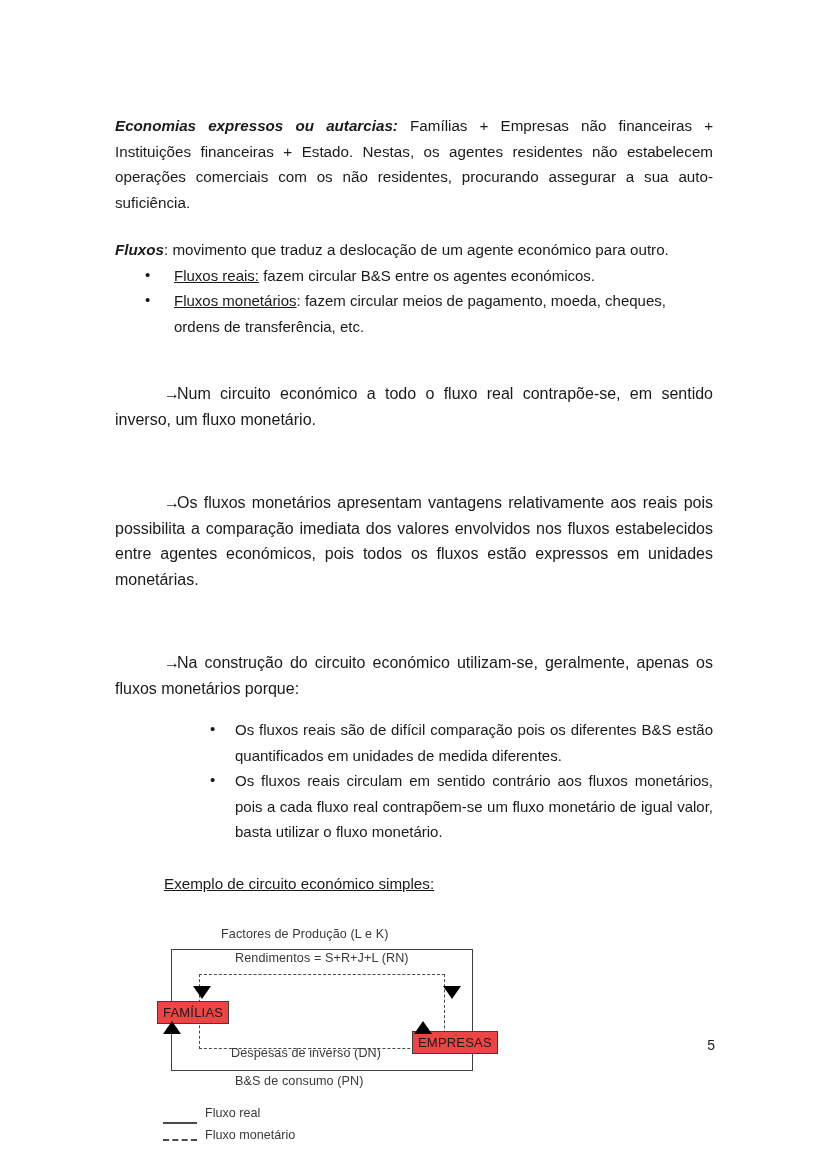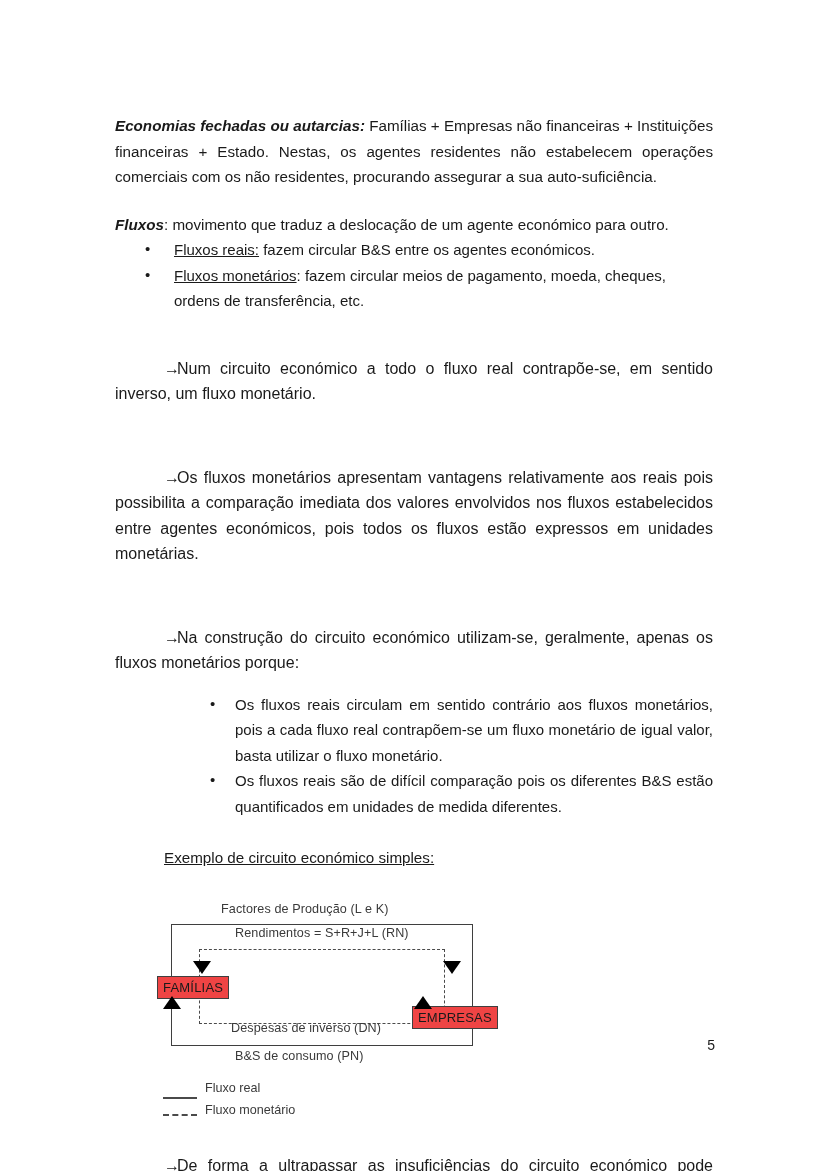--- a/index.html
+++ b/index.html
@@ -214,21 +214,21 @@
     font-size: 14px;
     color: #1a1a1a;
   }
 </style>
 </head>
 <body>
 
 <div class="page">
   <div class="content">
 
-    <p class="body-par"><span class="lead-term">Economias fechadas ou autarcias:</span><span> Famílias + Empresas não financeiras + Instituições financeiras + Estado. Nestas, os agentes residentes não estabelecem operações comerciais com os não residentes, procurando assegurar a sua auto-suficiência.</span></p>
+    <p class="body-par"><span class="lead-term">Economias expressos ou autarcias:</span><span> Famílias + Empresas não financeiras + Instituições financeiras + Estado. Nestas, os agentes residentes não estabelecem operações comerciais com os não residentes, procurando assegurar a sua auto-suficiência.</span></p>
 
     <div class="gap-md"></div>
 
     <p class="body-par"><span class="lead-term">Fluxos</span><span>: movimento que traduz a deslocação de um agente económico para outro.</span></p>
 
     <ul class="bullets level1">
       <li><span class="u">Fluxos reais:</span><span> fazem circular B&amp;S entre os agentes económicos.</span></li>
       <li><span class="u">Fluxos monetários</span><span>: fazem circular meios de pagamento, moeda, cheques, ordens de transferência, etc.</span></li>
     </ul>
 
@@ -238,22 +238,22 @@
 
     <div class="gap-lg"></div>
 
     <p class="arrow-par"><span class="arrow-glyph">→</span><span>Os fluxos monetários apresentam vantagens relativamente aos reais pois possibilita a comparação imediata dos valores envolvidos nos fluxos estabelecidos entre agentes económicos, pois todos os fluxos estão expressos em unidades monetárias.</span></p>
 
     <div class="gap-lg"></div>
 
     <p class="arrow-par"><span class="arrow-glyph">→</span><span>Na construção do circuito económico utilizam-se, geralmente, apenas os fluxos monetários porque:</span></p>
 
     <ul class="bullets level2">
+      <li>Os fluxos reais são de difícil comparação pois os diferentes B&amp;S estão quantificados em unidades de medida diferentes.</li>
       <li>Os fluxos reais circulam em sentido contrário aos fluxos monetários, pois a cada fluxo real contrapõem-se um fluxo monetário de igual valor, basta utilizar o fluxo monetário.</li>
-      <li>Os fluxos reais são de difícil comparação pois os diferentes B&amp;S estão quantificados em unidades de medida diferentes.</li>
     </ul>
 
     <div class="gap-lg"></div>
 
     <div class="section-label"><span class="u">Exemplo de circuito económico simples:</span></div>
 
     <div class="gap-sm"></div>
 
     <div class="diagram-wrap">
       <div class="diagram">

